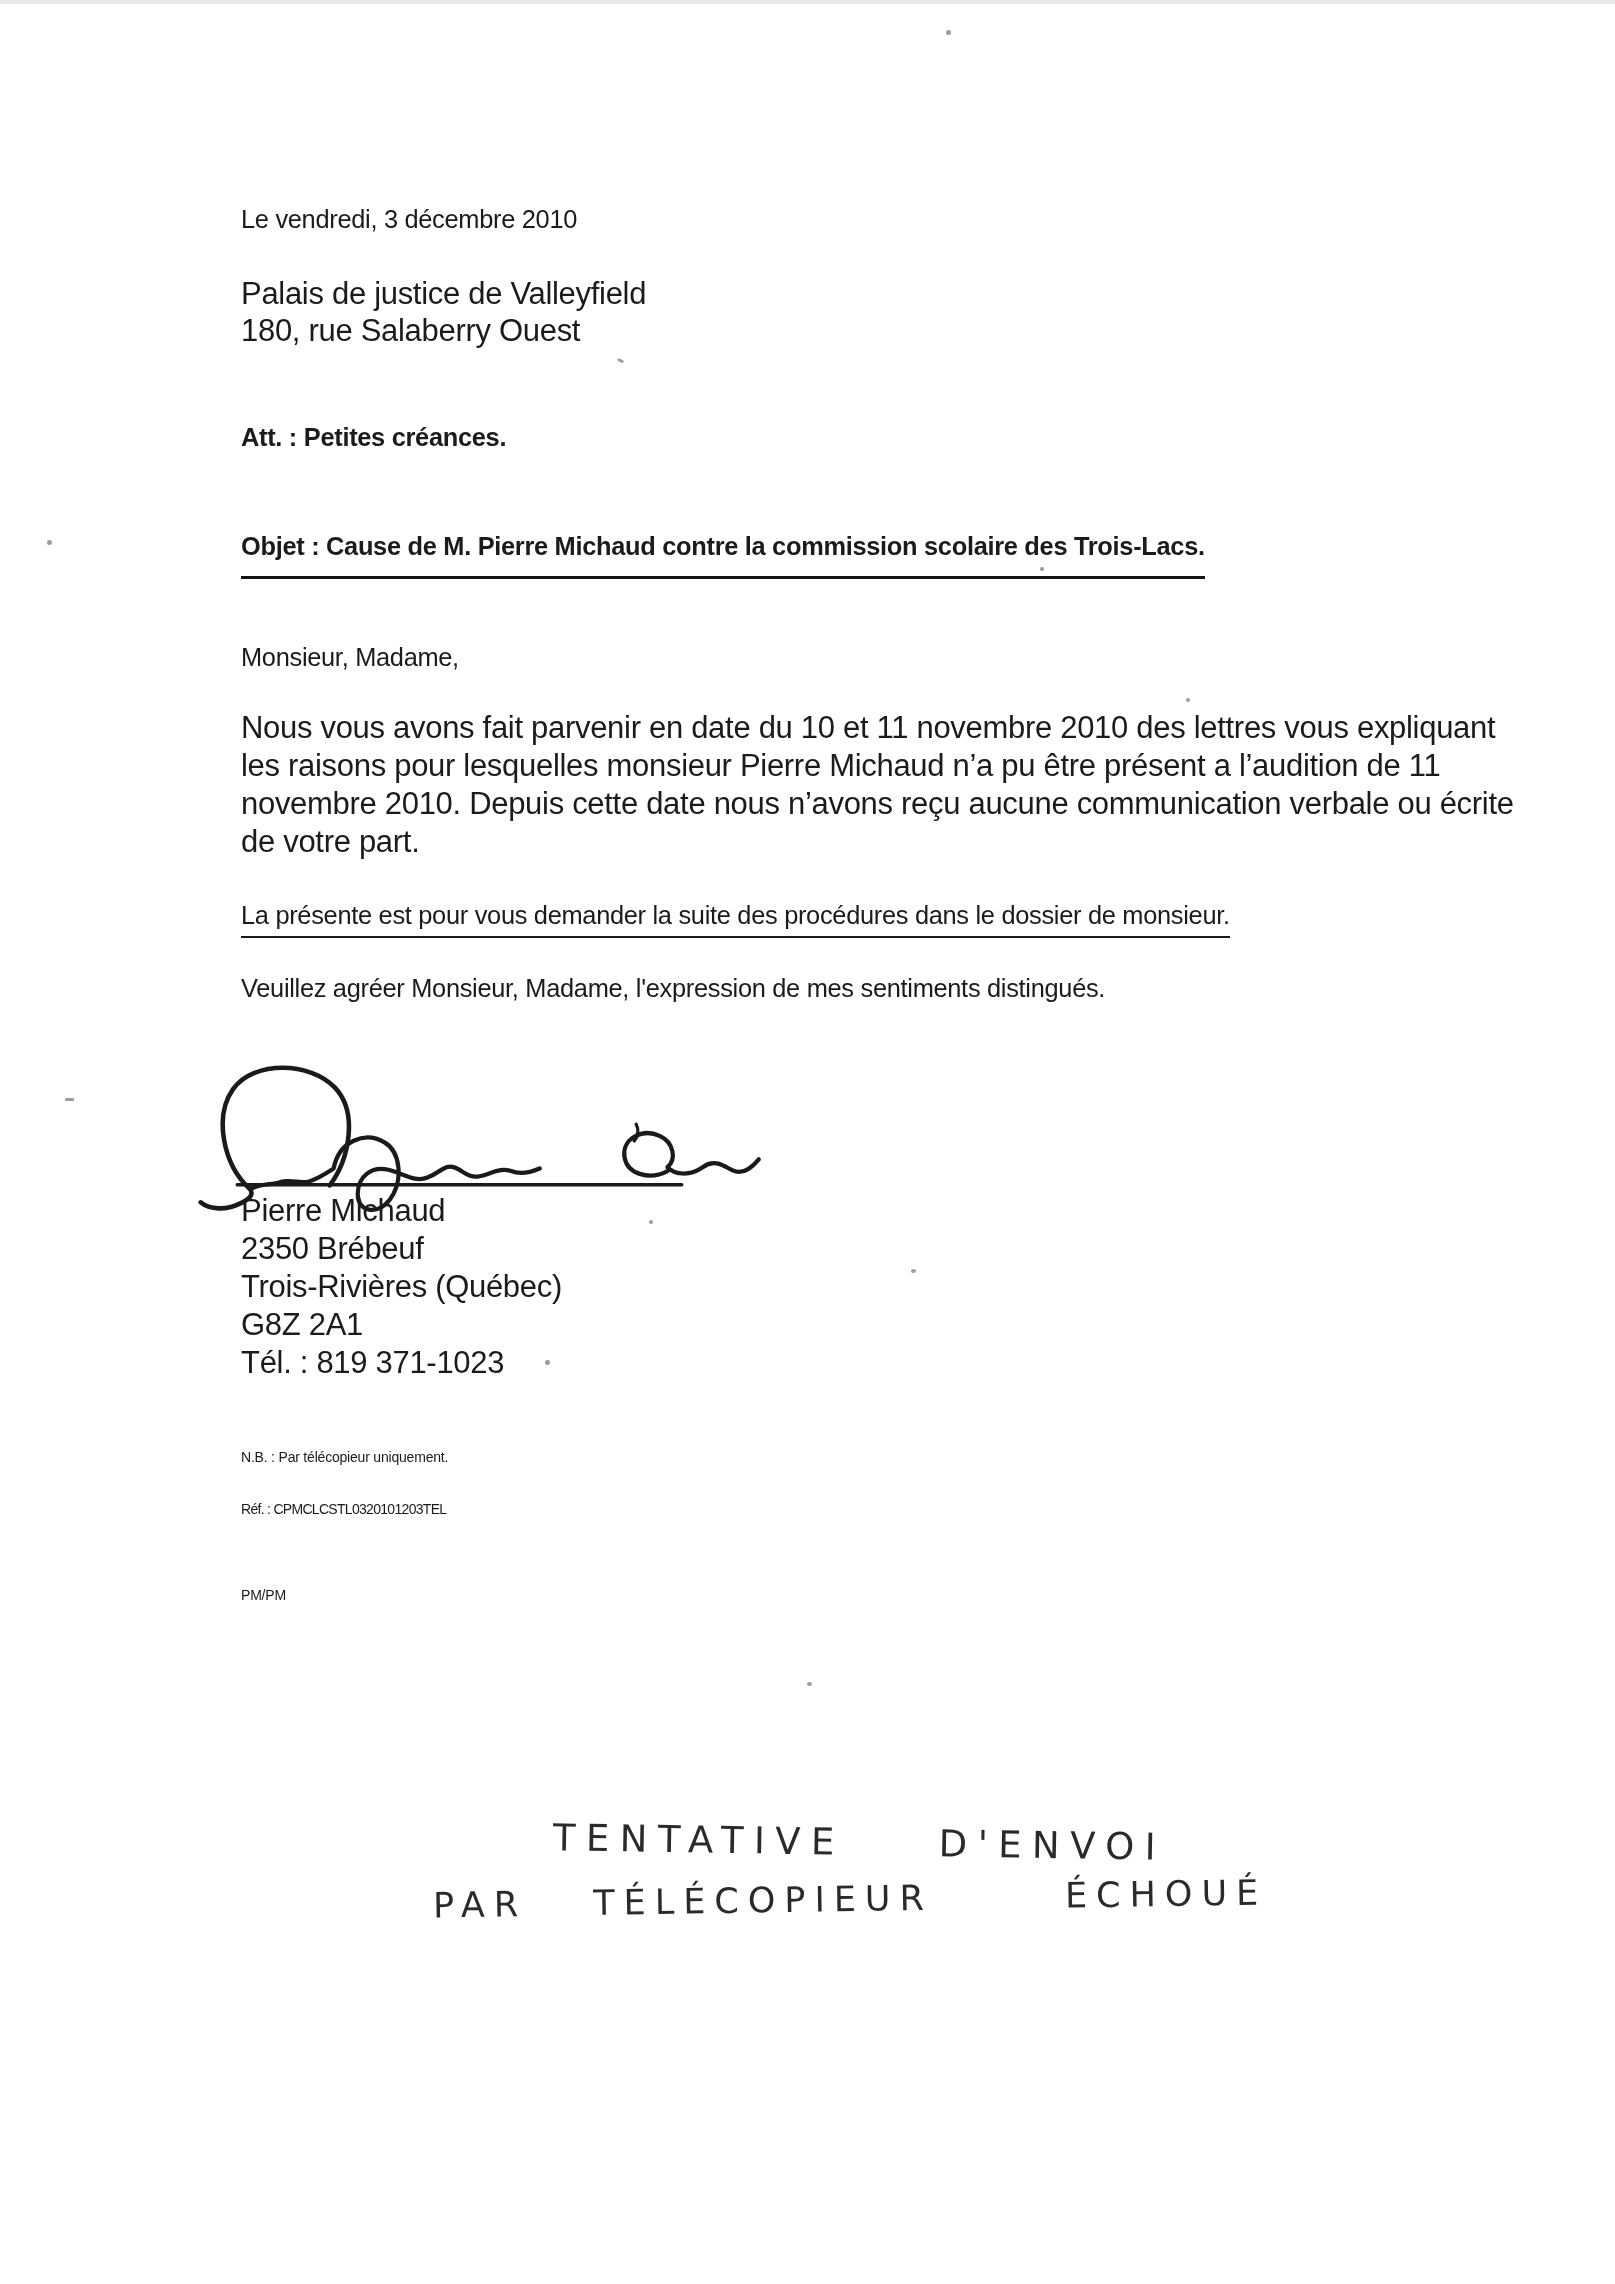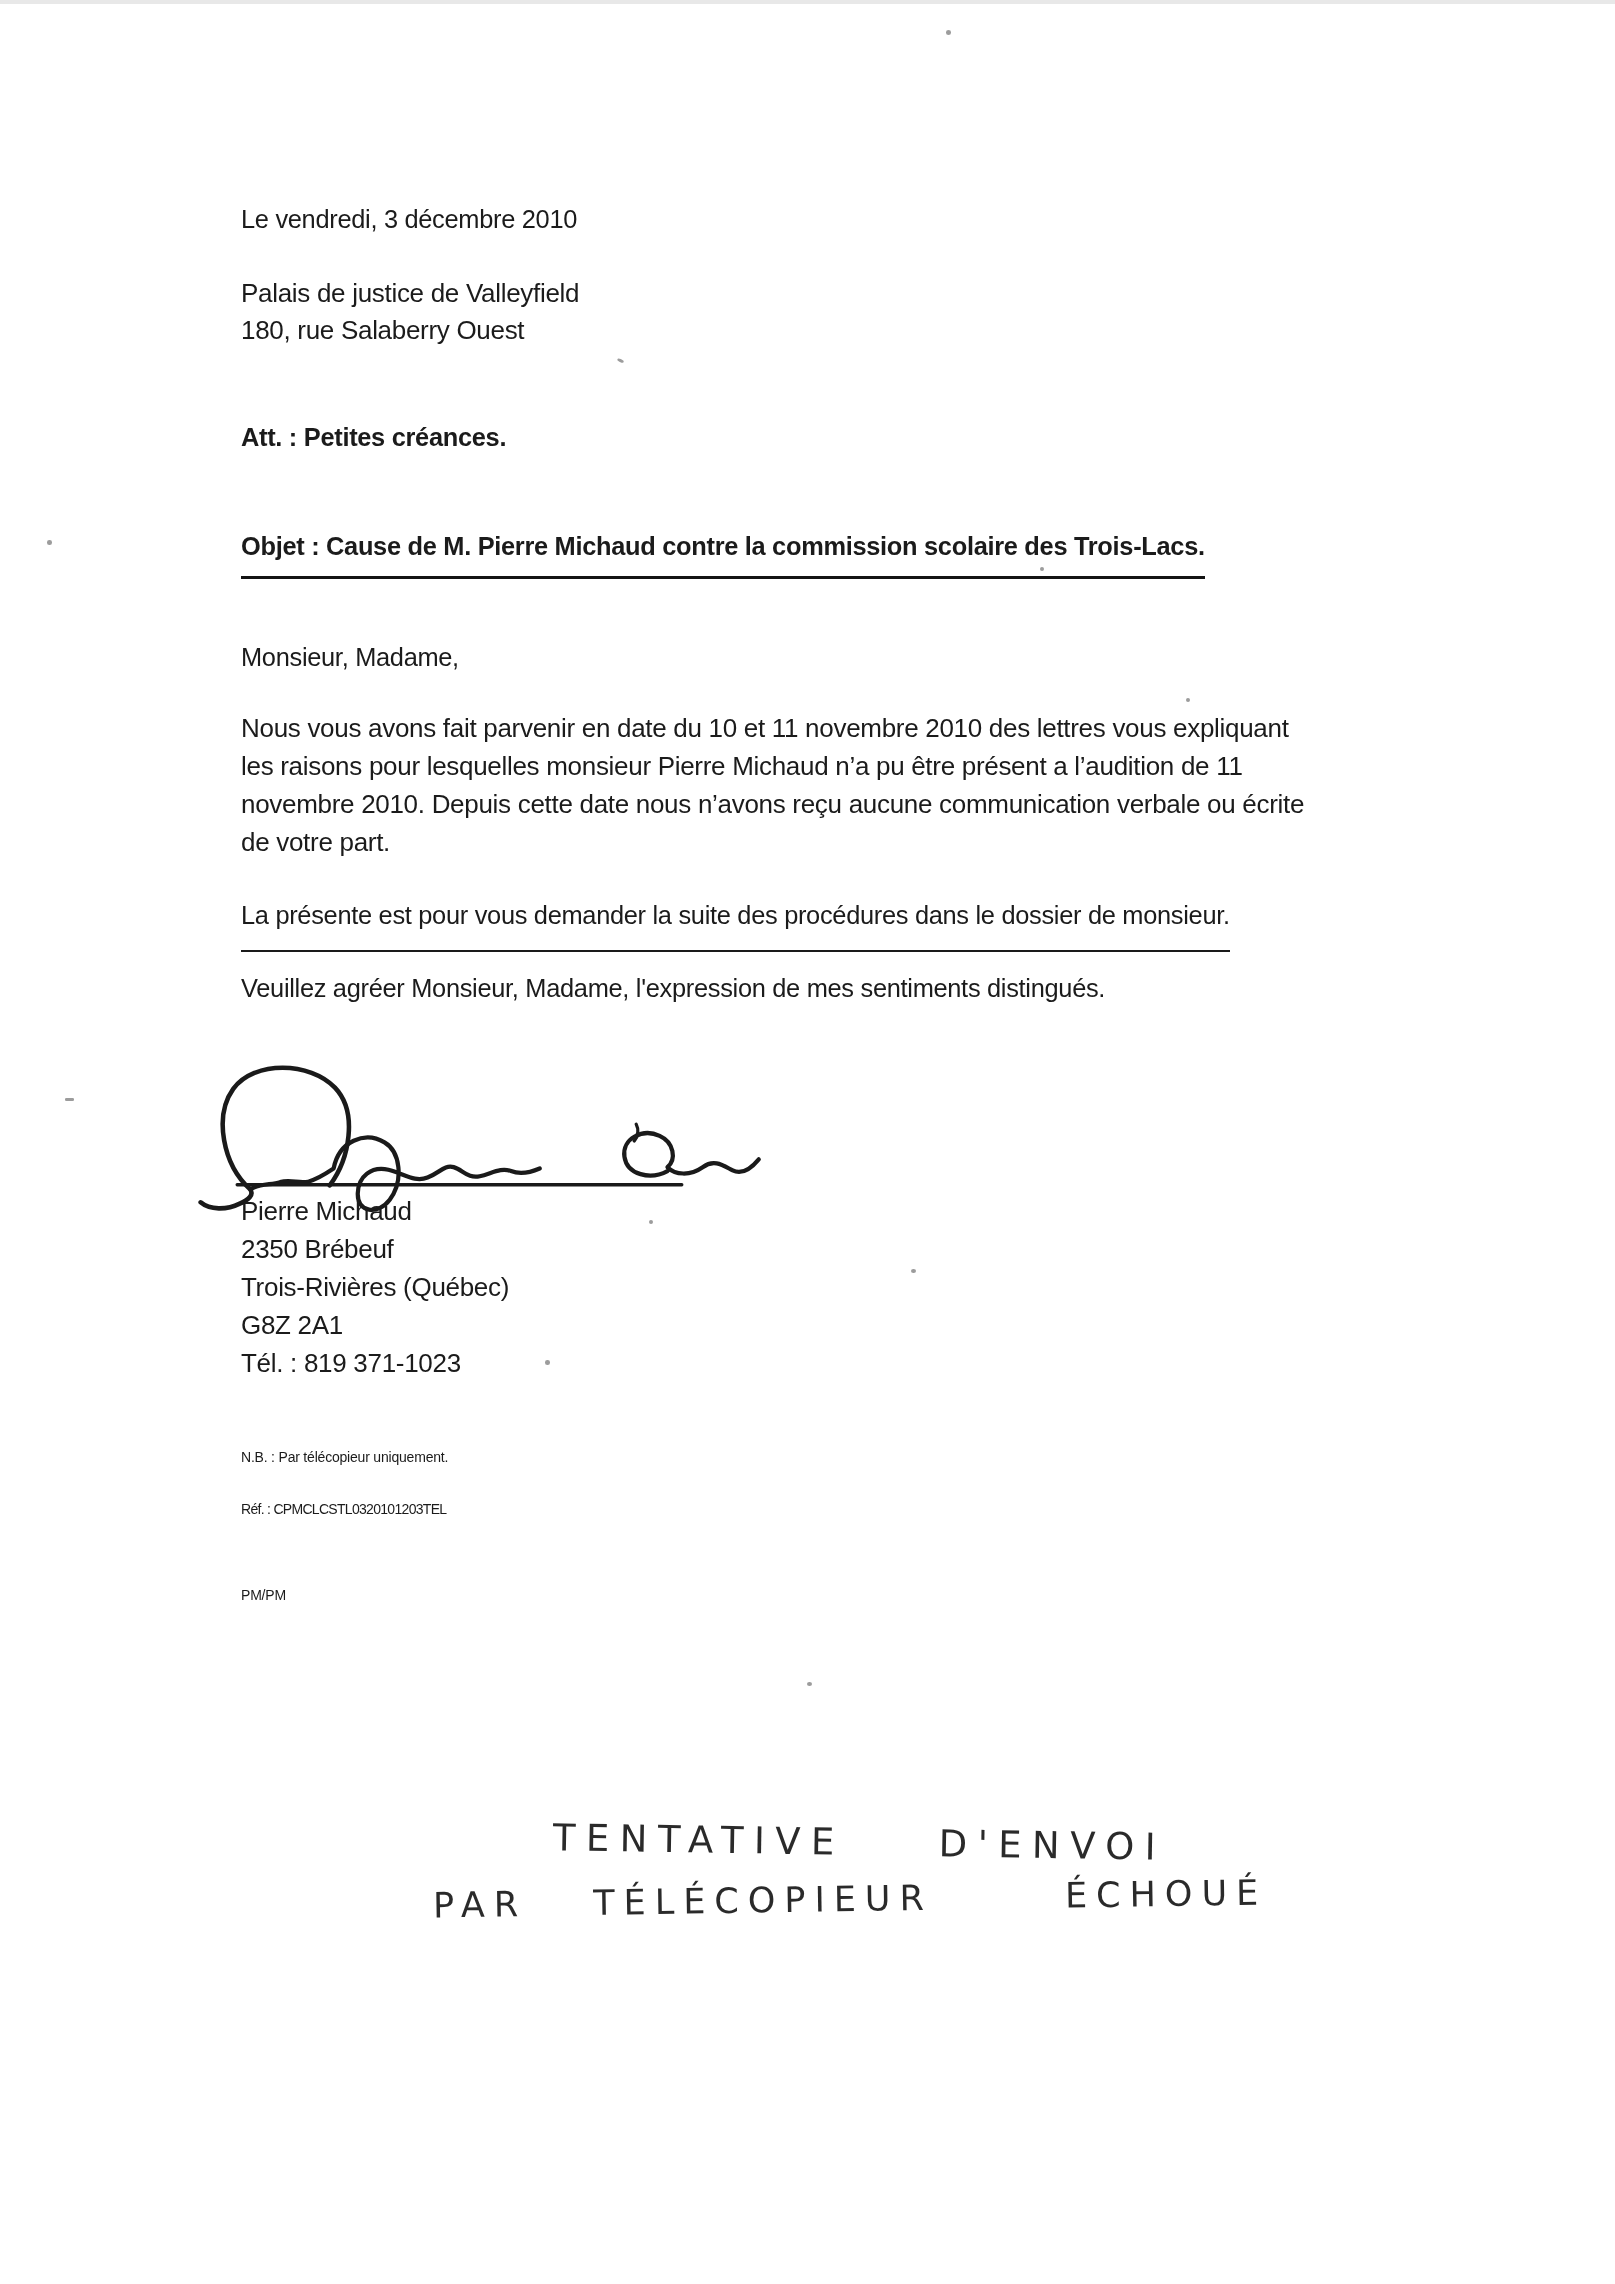--- a/index.html
+++ b/index.html
@@ -17,36 +17,36 @@
     position: absolute;
     left: 241px;
     font-size: 25.4px;
     line-height: 37px;
     letter-spacing: -0.3px;
     white-space: pre;
   }
   .bold { font-weight: bold; }
   .block { position: absolute; left: 241px; }
   .block .bline {
-    font-size: 26px;
+    font-size: 31px;
     line-height: 38px;
     letter-spacing: -0.3px;
     white-space: pre;
   }
   .addr .bline { line-height: 37px; }
   .sender .bline { line-height: 38px; }
   .underline-thick {
     display: inline-block;
     border-bottom: 3.9px solid #141414;
     padding-bottom: 11px;
   }
   .underline-thin {
     display: inline-block;
     border-bottom: 2.6px solid #1a1a1a;
-    padding-bottom: 16px;
+    padding-bottom: 2px;
   }
   .small {
     position: absolute;
     left: 241px;
     font-size: 14px;
     line-height: 23.5px;
     letter-spacing: -0.2px;
     white-space: pre;
   }
   .small.ref { letter-spacing: -0.7px; }

